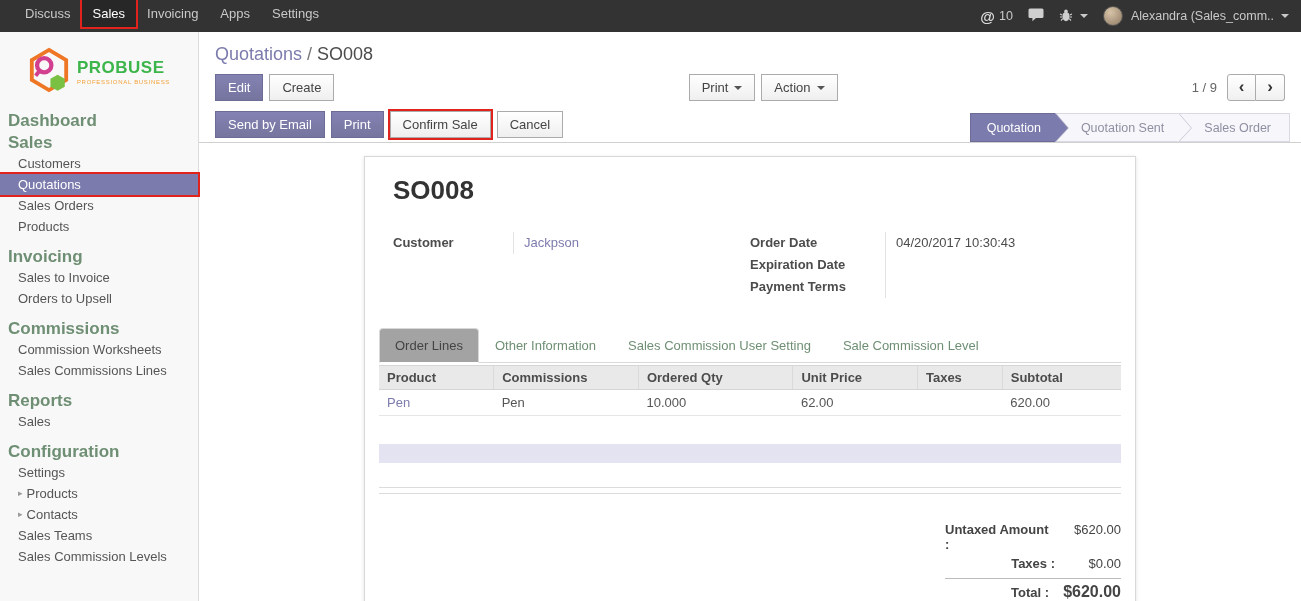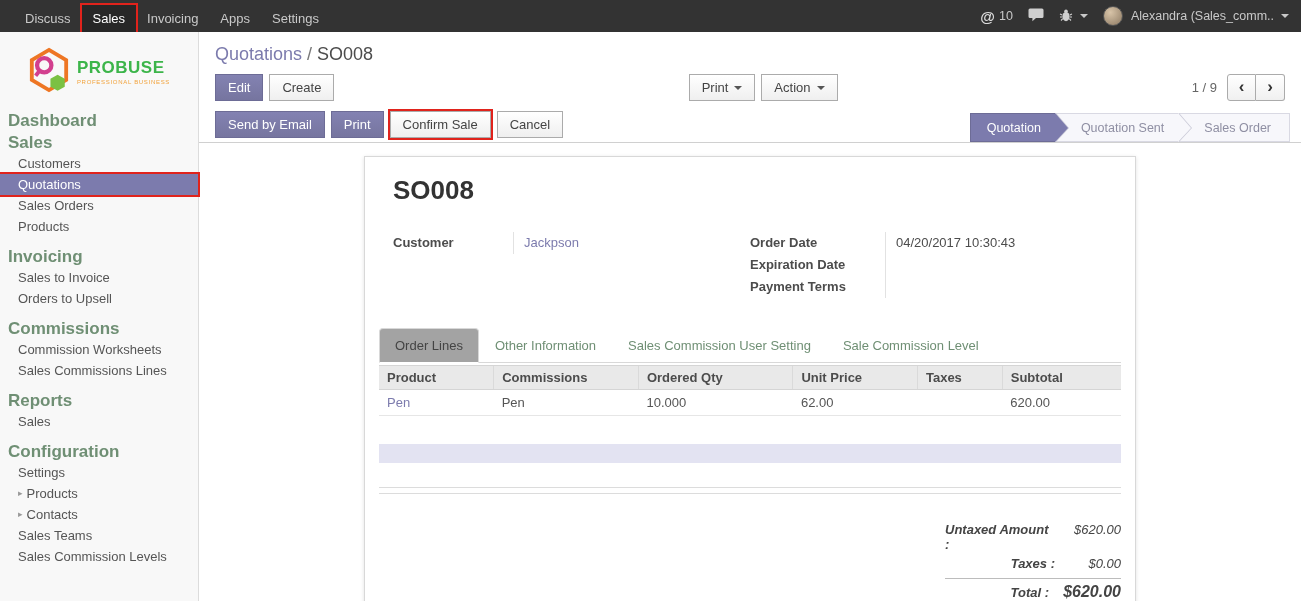--- a/index.html
+++ b/index.html
@@ -5,21 +5,21 @@
   * { margin:0; padding:0; box-sizing:border-box; }
   html,body { width:1301px; height:601px; }
   body { font-family:"Liberation Sans", sans-serif; font-size:13px; color:#4c4c4c; background:#fff; overflow:hidden; position:relative; }
   a { text-decoration:none; }
 
   
   .annotated { outline:2px solid #e0231c; }
 
   
   .topbar { height:32px; background:#333333; display:flex; align-items:center; padding:0 12px 0 14px; color:#c9c9c9; }
-  .top-menus { display:flex; align-items:flex-end; height:100%; }
+  .top-menus { display:flex; align-items:flex-start; height:100%; }
   .top-menu { display:flex; align-items:center; height:27px; padding:0 11px; color:#c9c9c9; cursor:pointer; font-size:13px; }
   .top-menu.active { background:#272727; color:#fff; }
   .topbar-right { margin-left:auto; display:flex; align-items:center; gap:15px; }
   .systray { display:flex; align-items:center; gap:4px; cursor:pointer; color:#c9c9c9; font-size:12.5px; }
   .at { font-size:15px; font-weight:bold; color:#dcdcdc; }
   .caret { display:inline-block; width:0; height:0; border-left:4px solid transparent; border-right:4px solid transparent; border-top:4px solid #c9c9c9; margin-left:3px; }
   .avatar { width:20px; height:20px; border-radius:50%; background:radial-gradient(circle at 35% 30%, #d8c4a8, #8d7a63); border:1px solid #555; margin-right:4px; }
 
   
   .sidebar { position:absolute; top:32px; left:0; bottom:0; width:199px; background:#f8f8f8; border-right:1px solid #dcdcdc; z-index:5; }
@@ -90,21 +90,21 @@
   .olist tbody td { padding:5px 8px; border-bottom:1px solid #e6e6e6; color:#555; }
   .olist td.link { color:#7c7bad; cursor:pointer; }
   .olist .num { }
 
   .band { height:19px; background:#e3e3f2; margin-top:28px; }
   .dbl-lines { margin-top:24px; }
   .dbl-lines > div { border-top:1px solid #dcdcdc; }
   .dbl-lines > div + div { margin-top:5px; }
 
   .totals { margin-top:26px; margin-left:auto; width:176px; font-size:13px; }
-  .trow { display:flex; align-items:baseline; justify-content:flex-end; padding:2px 0;font-style:italic; }
+  .trow { display:flex; align-items:baseline; justify-content:flex-end; padding:2px 0; }
   .tlabel { font-weight:bold; color:#444; }
   .tval { width:66px; text-align:right; color:#444; }
   .tsep { border-top:1px solid #bcbcbc; margin:5px 0 2px; }
   .trow.total .tval { font-size:16px; font-weight:bold; width:72px; }
 </style>
 </head>
 <body>
 
 <header class="topbar">
   <nav class="top-menus">

